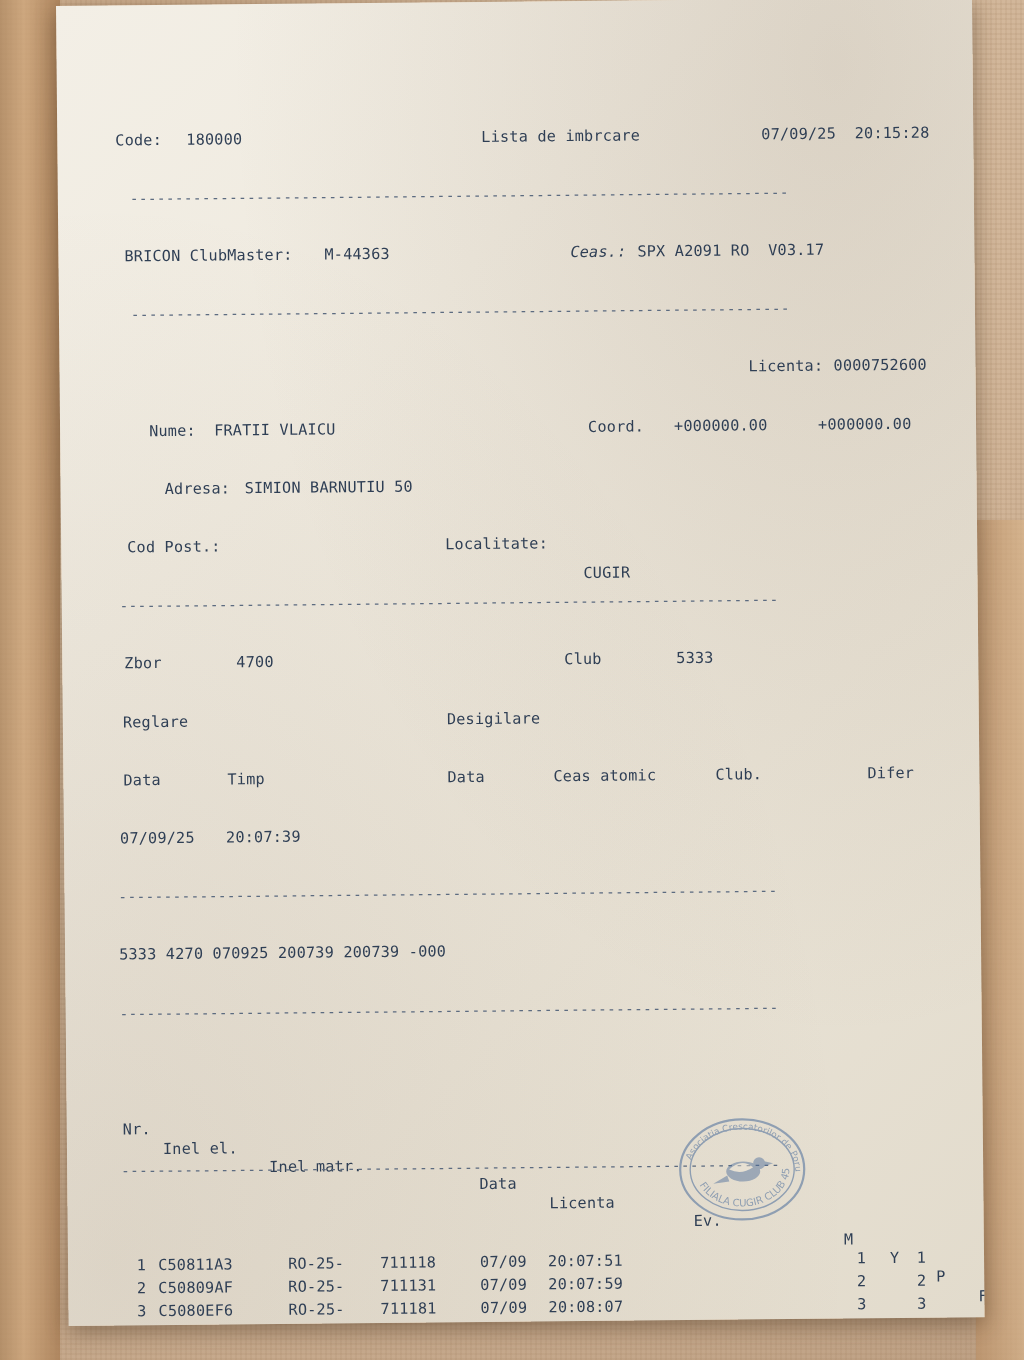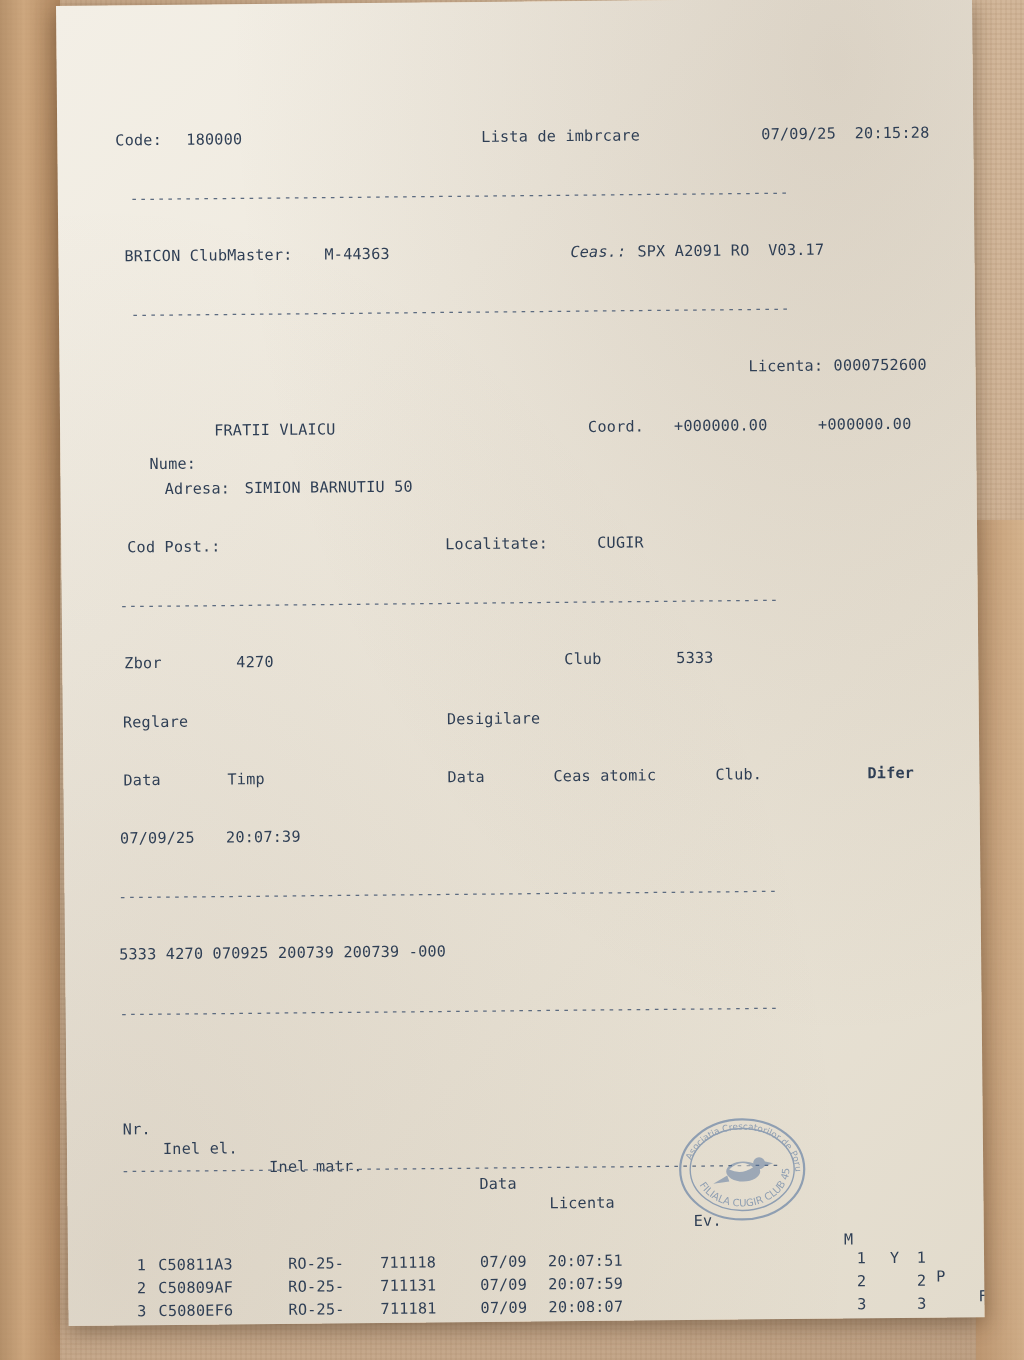--- a/index.html
+++ b/index.html
@@ -102,55 +102,55 @@
       <span class="abs" style="left:545px;">SPX A2091 RO  V03.17</span>
     </div>
     <div class="hdr-row dash">
       <span class="abs" style="left:38px;">-------------------------------------------------------------------------</span>
     </div>
     <div class="hdr-row">
       <span class="abs" style="left:655px;">Licenta:</span>
       <span class="abs" style="left:740px;">0000752600</span>
     </div>
     <div class="hdr-row">
-      <span class="abs" style="left:55px;margin-top:33px;">Nume:</span>
+      <span class="abs" style="left:55px;">Nume:</span>
       <span class="abs" style="left:120px;">FRATII VLAICU</span>
       <span class="abs" style="left:494px;">Coord.</span>
       <span class="abs" style="left:580px;">+000000.00</span>
       <span class="abs" style="left:724px;">+000000.00</span>
     </div>
     <div class="hdr-row">
       <span class="abs" style="left:70px;">Adresa:</span>
       <span class="abs" style="left:150px;">SIMION BARNUTIU 50</span>
     </div>
     <div class="hdr-row">
       <span class="abs" style="left:32px;">Cod Post.:</span>
       <span class="abs" style="left:350px;">Localitate:</span>
-      <span class="abs" style="left:502px;">CUGIR</span>
+      <span class="abs" style="left:488px;margin-top:30px;">CUGIR</span>
     </div>
     <div class="hdr-row dash">
       <span class="abs" style="left:24px;">-------------------------------------------------------------------------</span>
     </div>
     <div class="hdr-row">
       <span class="abs" style="left:28px;">Zbor</span>
-      <span class="abs" style="left:140px;">4270</span>
+      <span class="abs" style="left:140px;">4700</span>
       <span class="abs" style="left:468px;">Club</span>
       <span class="abs" style="left:580px;">5333</span>
     </div>
     <div class="hdr-row">
       <span class="abs" style="left:26px;">Reglare</span>
       <span class="abs" style="left:350px;">Desigilare</span>
     </div>
     <div class="hdr-row">
       <span class="abs" style="left:26px;">Data</span>
       <span class="abs" style="left:130px;">Timp</span>
       <span class="abs" style="left:350px;">Data</span>
       <span class="abs" style="left:456px;">Ceas atomic</span>
       <span class="abs" style="left:618px;">Club.</span>
-      <span class="abs" style="left:770px;font-weight:bold;">Difer</span>
+      <span class="abs" style="left:770px;">Difer</span>
     </div>
     <div class="hdr-row">
       <span class="abs" style="left:22px;">07/09/25</span>
       <span class="abs" style="left:128px;">20:07:39</span>
     </div>
     <div class="hdr-row dash">
       <span class="abs" style="left:20px;">-------------------------------------------------------------------------</span>
     </div>
     <div class="hdr-row">
       <span class="abs" style="left:20px;">5333 4270 070925 200739 200739 -000</span>

